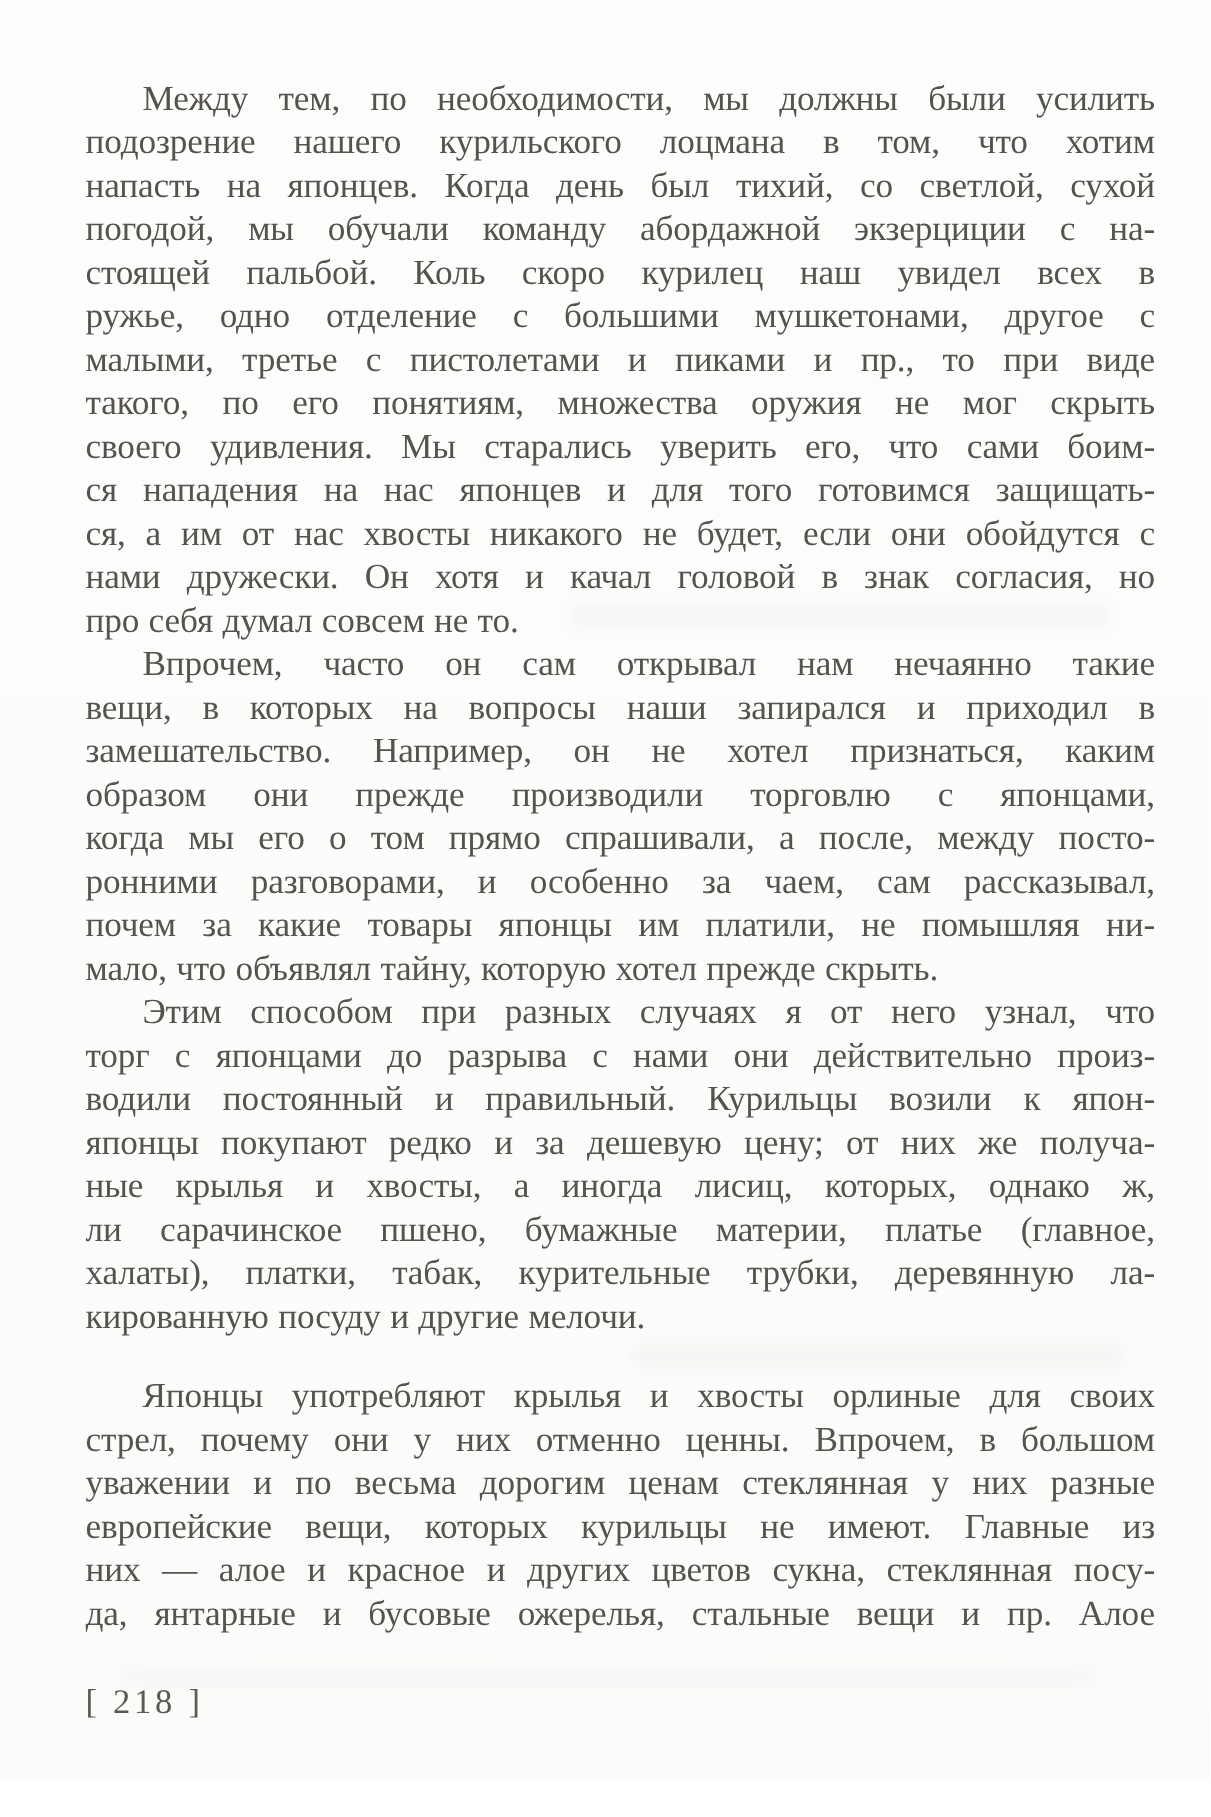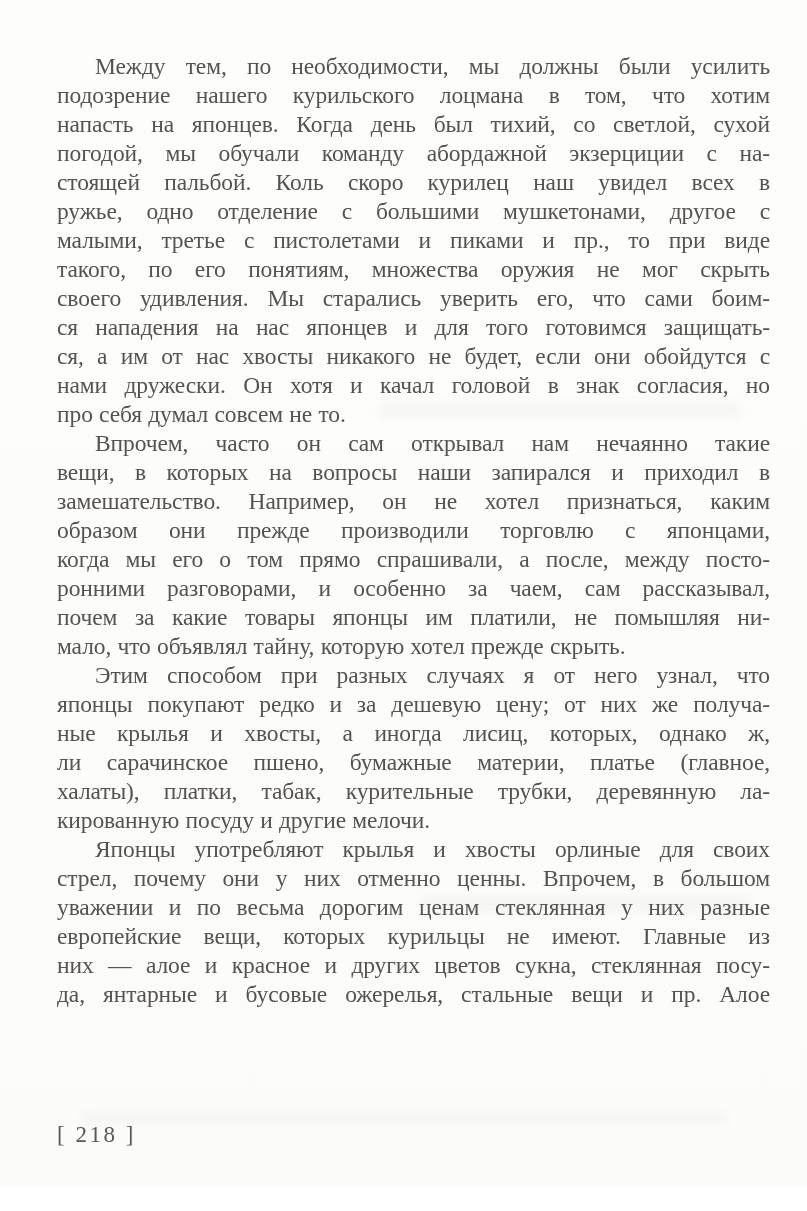--- a/index.html
+++ b/index.html
@@ -18,21 +18,21 @@
     font-family: "Liberation Serif", "DejaVu Serif", serif;
     color: #555250;
   }
   .text-block {
     position: absolute;
     left: 57px;
     top: 52px;
     width: 713px;
   }
   .para { margin: 0; padding: 0; }
-  .para.extra-gap { margin-top: 0; }
+  .para.extra-gap { margin-top: 24px; }
   .line {
     font-size: 23.5px;
     line-height: 29px;
     height: 29px;
     overflow: hidden;
     text-align: justify;
     letter-spacing: -0.1px;
     word-spacing: 0.5px;
     white-space: normal;
   }
@@ -91,20 +91,22 @@
         <div class="line just">вещи, в которых на вопросы наши запирался и приходил в</div>
         <div class="line just">замешательство. Например, он не хотел признаться, каким</div>
         <div class="line just">образом они прежде производили торговлю с японцами,</div>
         <div class="line just">когда мы его о том прямо спрашивали, а после, между посто-</div>
         <div class="line just">ронними разговорами, и особенно за чаем, сам рассказывал,</div>
         <div class="line just">почем за какие товары японцы им платили, не помышляя ни-</div>
         <div class="line">мало, что объявлял тайну, которую хотел прежде скрыть.</div>
       </div>
       <div class="para">
         <div class="line indent just">Этим способом при разных случаях я от него узнал, что</div>
+        <div class="line just">торг с японцами до разрыва с нами они действительно произ-</div>
+        <div class="line just">водили постоянный и правильный. Курильцы возили к япон-</div>
         <div class="line just">японцы покупают редко и за дешевую цену; от них же получа-</div>
         <div class="line just">ные крылья и хвосты, а иногда лисиц, которых, однако ж,</div>
         <div class="line just">ли сарачинское пшено, бумажные материи, платье (главное,</div>
         <div class="line just">халаты), платки, табак, курительные трубки, деревянную ла-</div>
         <div class="line">кированную посуду и другие мелочи.</div>
       </div>
       <div class="para extra-gap">
         <div class="line indent just">Японцы употребляют крылья и хвосты орлиные для своих</div>
         <div class="line just">стрел, почему они у них отменно ценны. Впрочем, в большом</div>
         <div class="line just">уважении и по весьма дорогим ценам стеклянная у них разные</div>

